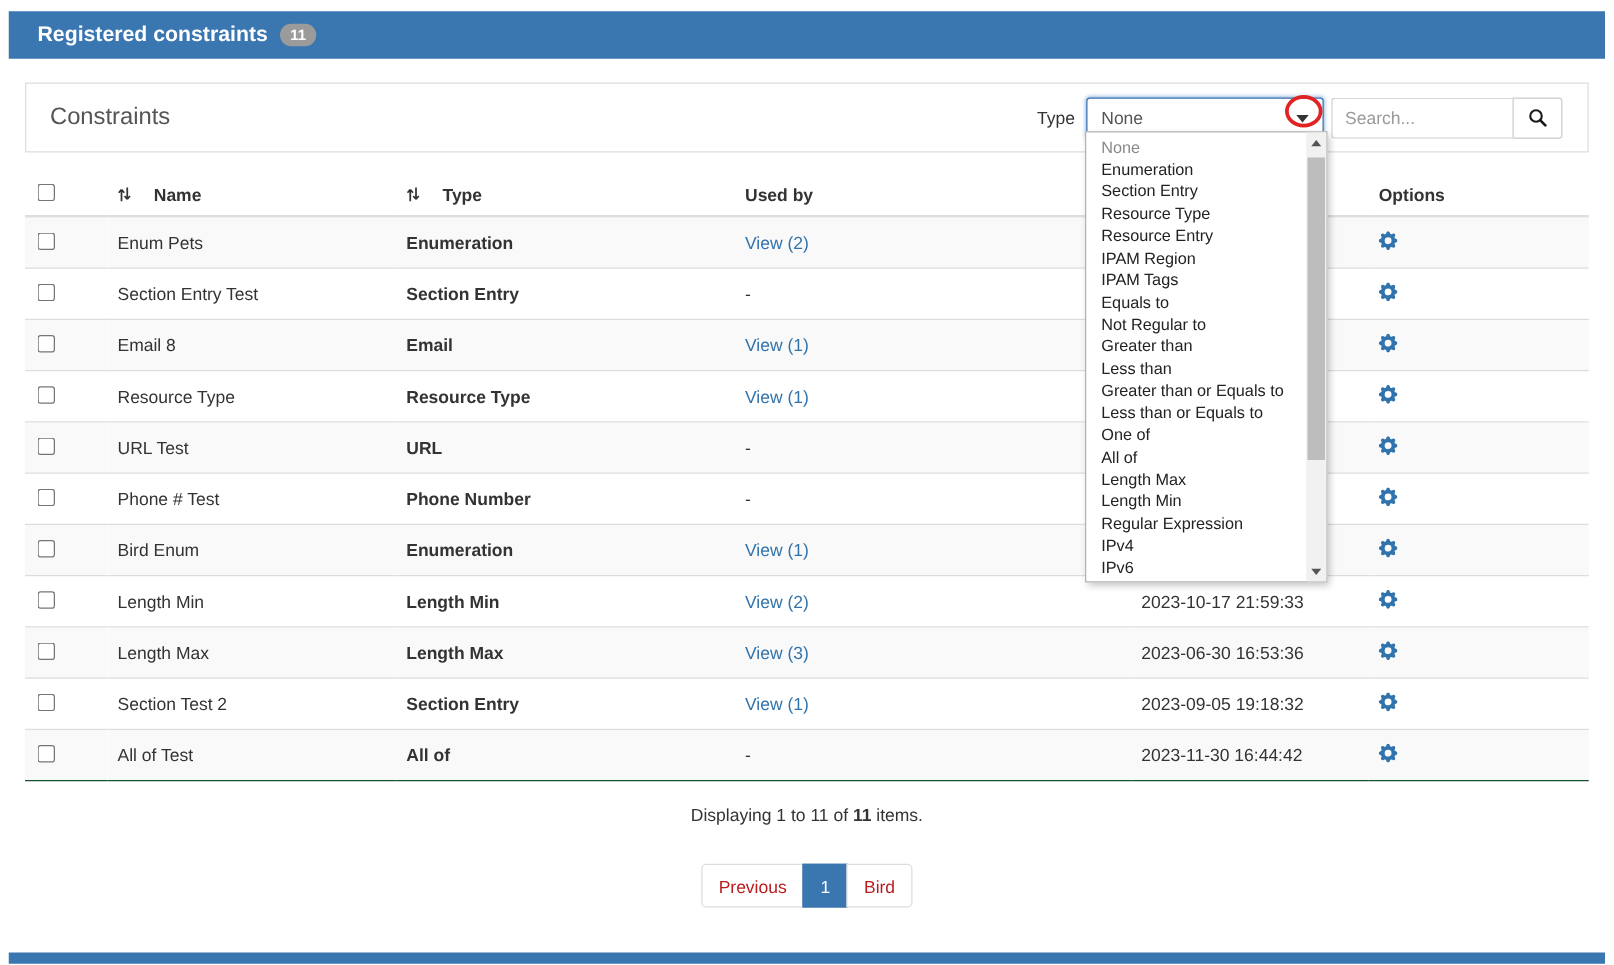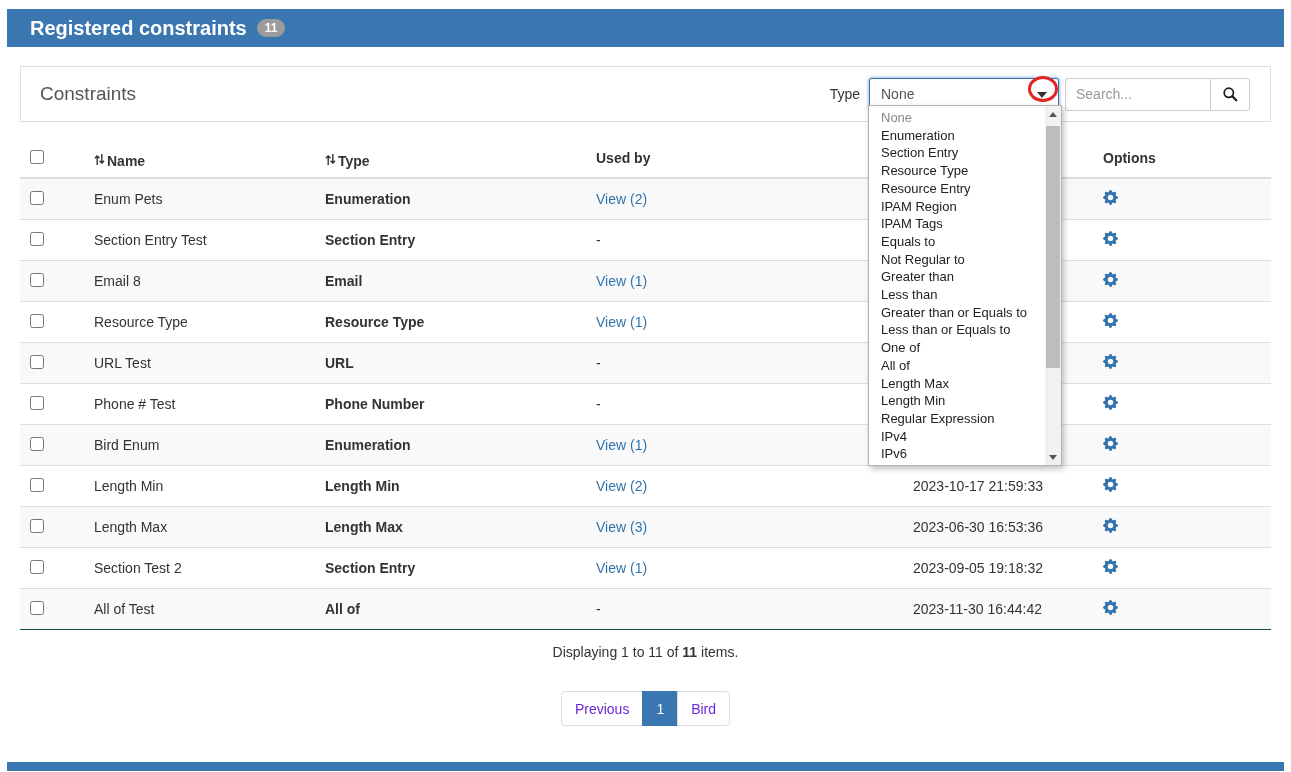--- a/index.html
+++ b/index.html
@@ -7,21 +7,21 @@
   body {
     width: 1291px; height: 772px;
     font-family: "Liberation Sans", sans-serif;
     background: #fff;
   }
   .page { position: relative; width: 1291px; height: 772px; background: #fff; overflow: hidden; }
 
   
   .top-bar { position: absolute; left: 7px; top: 9px; width: 1277px; height: 38px;
     background: var(--primary, #3a76b0); display: flex; align-items: center; padding: 0 23px; }
-  .top-title { color: #fff; font-size: 20px; font-weight: bold; }
+  .top-title { color: #fff; font-size: 17px; font-weight: bold; }
   .badge { margin-left: 10px; background: #9b9b9b; color: #fff; font-size: 12px; font-weight: bold;
     padding: 3px 8px; border-radius: 10px; line-height: 1; }
 
   
   .filter-box { position: absolute; left: 20px; top: 66px; width: 1251px; height: 56px;
     border: 1px solid #ddd; display: flex; align-items: center; background: #fff; }
   .panel-title { margin-left: 19px; font-size: 19px; color: #555; }
   .filter-controls { margin-left: auto; margin-right: 20px; display: flex; align-items: center; }
   .type-label { font-size: 14px; color: #333; margin-right: 9px; }
   .select { position: relative; width: 190px; height: 33px; background: #fff;
@@ -34,35 +34,35 @@
     border-radius: 3px 0 0 3px; padding: 4px 10px; font-size: 14px; color: #555; outline: none; font-family: inherit; }
   .search-input::placeholder { color: #999; }
   .search-btn { width: 40px; height: 33px; border: 1px solid #ccc; border-radius: 0 3px 3px 0;
     background: #fff; display: flex; align-items: center; justify-content: center; cursor: pointer; padding: 0; }
 
   
   .table-wrap { position: absolute; left: 20px; top: 139px; width: 1251px; }
   table { width: 100%; border-collapse: collapse; table-layout: fixed; }
   th { font-size: 14px; font-weight: bold; color: #333; text-align: left; padding: 8px;
     border-bottom: 2px solid #ddd; }
-  .th-flex { display: flex; align-items: flex-start; gap: 2px; margin-top: 6px; }
+  .th-flex { display: flex; align-items: center; gap: 18px; }
   td { font-size: 14px; color: #333; padding: 11px 8px; border-top: 1px solid #ddd; overflow: hidden; }
   tbody tr:nth-child(odd) { background: #f9f9f9; }
   tbody tr:last-child td { border-bottom: 1px solid #14532d; }
   td.type-cell { font-weight: bold; }
   a.link { color: var(--link, #3174ad); text-decoration: none; cursor: pointer; }
   .gear-btn { background: none; border: none; padding: 0; cursor: pointer; display: inline-flex; }
   .cb-cell { padding-left: 10px; }
   input[type=checkbox] { width: 14px; height: 14px; margin: 0; }
 
   
   .summary { position: absolute; left: 0; top: 644px; width: 100%; text-align: center;
     font-size: 14px; color: #333; }
   .pagination { position: absolute; left: 0; top: 691px; width: 100%; display: flex; justify-content: center; }
-  .pg { height: 35px; border: 1px solid #ddd; background: #fff; color: #6d28d9; font-size: 14px;
+  .pg { height: 35px; border: 1px solid #ddd; background: #fff; color: #b91c1c; font-size: 14px;
     padding: 0 13px; cursor: pointer; font-family: inherit; }
   .pg.prev { border-radius: 4px 0 0 4px; }
   .pg.current { background: var(--primary, #3a76b0); border-color: var(--primary, #3a76b0);
     color: #fff; margin-left: -1px; min-width: 34px; }
   .pg.next { border-radius: 0 4px 4px 0; margin-left: -1px; }
 
   
   .type-dropdown { position: absolute; left: 868px; top: 105px; width: 194px; height: 361px;
     background: #fff; border: 1px solid #b3b3b3; box-shadow: 2px 3px 6px rgba(0,0,0,.25);
     display: flex; z-index: 20; }

